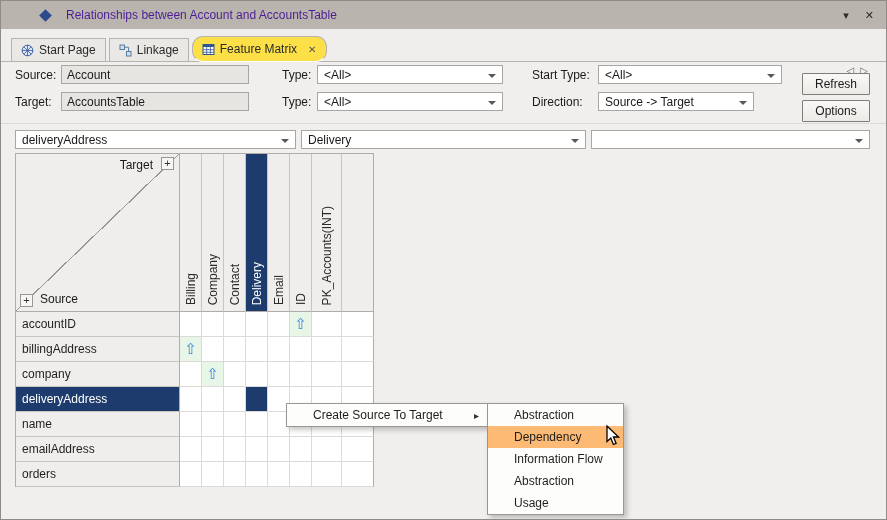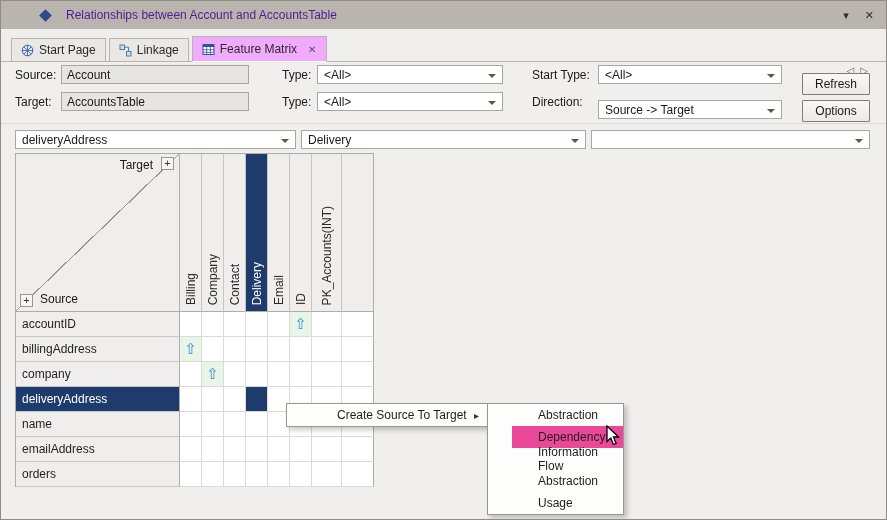--- a/index.html
+++ b/index.html
@@ -9,21 +9,21 @@
   
   .titlebar { position:absolute; top:0; left:0; right:0; height:28px; background:#b9b5ae; display:flex; align-items:center; }
   .title-diamond { width:9px; height:9px; background:#2c4a8c; transform:rotate(45deg); margin-left:40px; }
   .title-text { color:#4c1d95; margin-left:16px; }
   .titlebar-btns { position:absolute; right:12px; top:0; height:28px; display:flex; align-items:center; gap:16px; color:#2e2d2b; }
   .titlebar-btns span { cursor:default; font-size:11px; }
 
   
   .tabbar { position:absolute; top:28px; left:0; right:0; height:33px; background:#efeeec; border-bottom:1px solid #b7b4ae; display:flex; align-items:flex-end; padding-left:10px; }
   .tab { height:24px; display:flex; align-items:center; gap:5px; padding:0 9px; border:1px solid #b7b4ae; background:#eae8e5; margin-right:3px; margin-bottom:-1px; color:#2a2a2a; }
-  .tab.active { background:#f0abfc; border-bottom-color:#ffffff; height:26px; z-index:2; }
+  .tab.active { background:#fde047; border-bottom-color:#ffffff; height:26px; z-index:2;border-radius:11px; }
   .tab .closex { font-size:10px; color:#555; margin-left:6px; }
   .tab-nav { position:absolute; right:12px; top:36px; color:#6f6d6a; font-size:10px; letter-spacing:6px; }
 
   
   .lbl { position:absolute; height:14px; line-height:14px; }
   .tbox { position:absolute; height:19px; background:#e7e5e2; border:1px solid #a9a6a1; display:flex; align-items:center; padding:0 5px; }
   .dd { position:absolute; height:19px; background:#ffffff; border:1px solid #a9a6a1; display:flex; align-items:center; padding:0 18px 0 6px; overflow:hidden; }
   .dd::after { content:""; position:absolute; right:6px; top:8px; border-left:4px solid transparent; border-right:4px solid transparent; border-top:4px solid #5a5854; }
   .btn { position:absolute; width:68px; height:22px; background:linear-gradient(#f9f8f6,#eceae6); border:1px solid #807d78; border-radius:1px; display:flex; align-items:center; justify-content:center;margin-top:9px; }
   .hsep { position:absolute; left:0; right:0; top:122px; border-top:1px solid #dcdad6; }
@@ -47,26 +47,26 @@
   .colh.sel span { color:#fff; }
   .rowh { width:164px; height:25px; background:#efeeec; border-right:1px solid #b0ada8; border-bottom:1px solid #c9c6c1; display:flex; align-items:center; padding-left:6px; color:#1f1f1f; }
   .rowh.sel { background:var(--sel,#1d3c6d); color:#fff; }
   .cell { width:22px; height:25px; background:#fff; border-right:1px solid #dcdad6; border-bottom:1px solid #dcdad6; display:flex; align-items:center; justify-content:center; }
   .cell.wide { width:30px; }
   .cell.filler { width:32px; border-right:1px solid #b0ada8; }
   .cell.rel { background:var(--relbg,#e8f6e8); color:var(--relfg,#3f86d8); font-size:15px; }
   .cell.sel { background:var(--sel,#1d3c6d); }
 
   
-  .menu { position:absolute; background:#fdfdfc; border:1px solid #9a9792; box-shadow:3px 3px 5px rgba(0,0,0,0.22); z-index:10;padding-left:24px; }
+  .menu { position:absolute; background:#fdfdfc; border:1px solid #9a9792; box-shadow:3px 3px 5px rgba(0,0,0,0.22); z-index:10; }
   .menu1 { left:285px; top:402px; width:202px; }
   .menu2 { left:486px; top:402px; width:137px; }
   .mitem { height:22px; display:flex; align-items:center; padding-left:26px; position:relative; color:#1e1e1e; }
   .mitem .marrow { position:absolute; right:8px; font-size:10px; color:#333; }
-  .mitem.hl { background:#ec4899; }
+  .mitem.hl { background:#fdba74; }
 
   .cursor { position:absolute; left:605px; top:424px; z-index:20; }
 </style>
 </head>
 <body>
 
 <div class="window">
 
   <div class="titlebar">
     <div class="title-diamond"></div>
@@ -123,21 +123,21 @@
 
   <div class="lbl" style="left:14px;top:94px">Target:</div>
   <div class="tbox" style="left:60px;top:91px;width:188px">
       <span>AccountsTable</span>
     </div>
   <div class="lbl" style="left:281px;top:94px">Type:</div>
   <div class="dd" style="left:316px;top:91px;width:186px">
       <span>&lt;All&gt;</span>
     </div>
   <div class="lbl" style="left:531px;top:94px">Direction:</div>
-  <div class="dd" style="left:597px;top:99px;width:184px">
+  <div class="dd" style="left:597px;top:91px;width:156px">
       <span>Source -&gt; Target</span>
     </div>
   <div class="btn" style="left:801px;top:90px">Options</div>
 
   <div class="hsep"></div>
 
   <div class="dd" style="left:14px;top:129px;width:281px">
       <span>deliveryAddress</span>
     </div>
   <div class="dd" style="left:300px;top:129px;width:285px">

